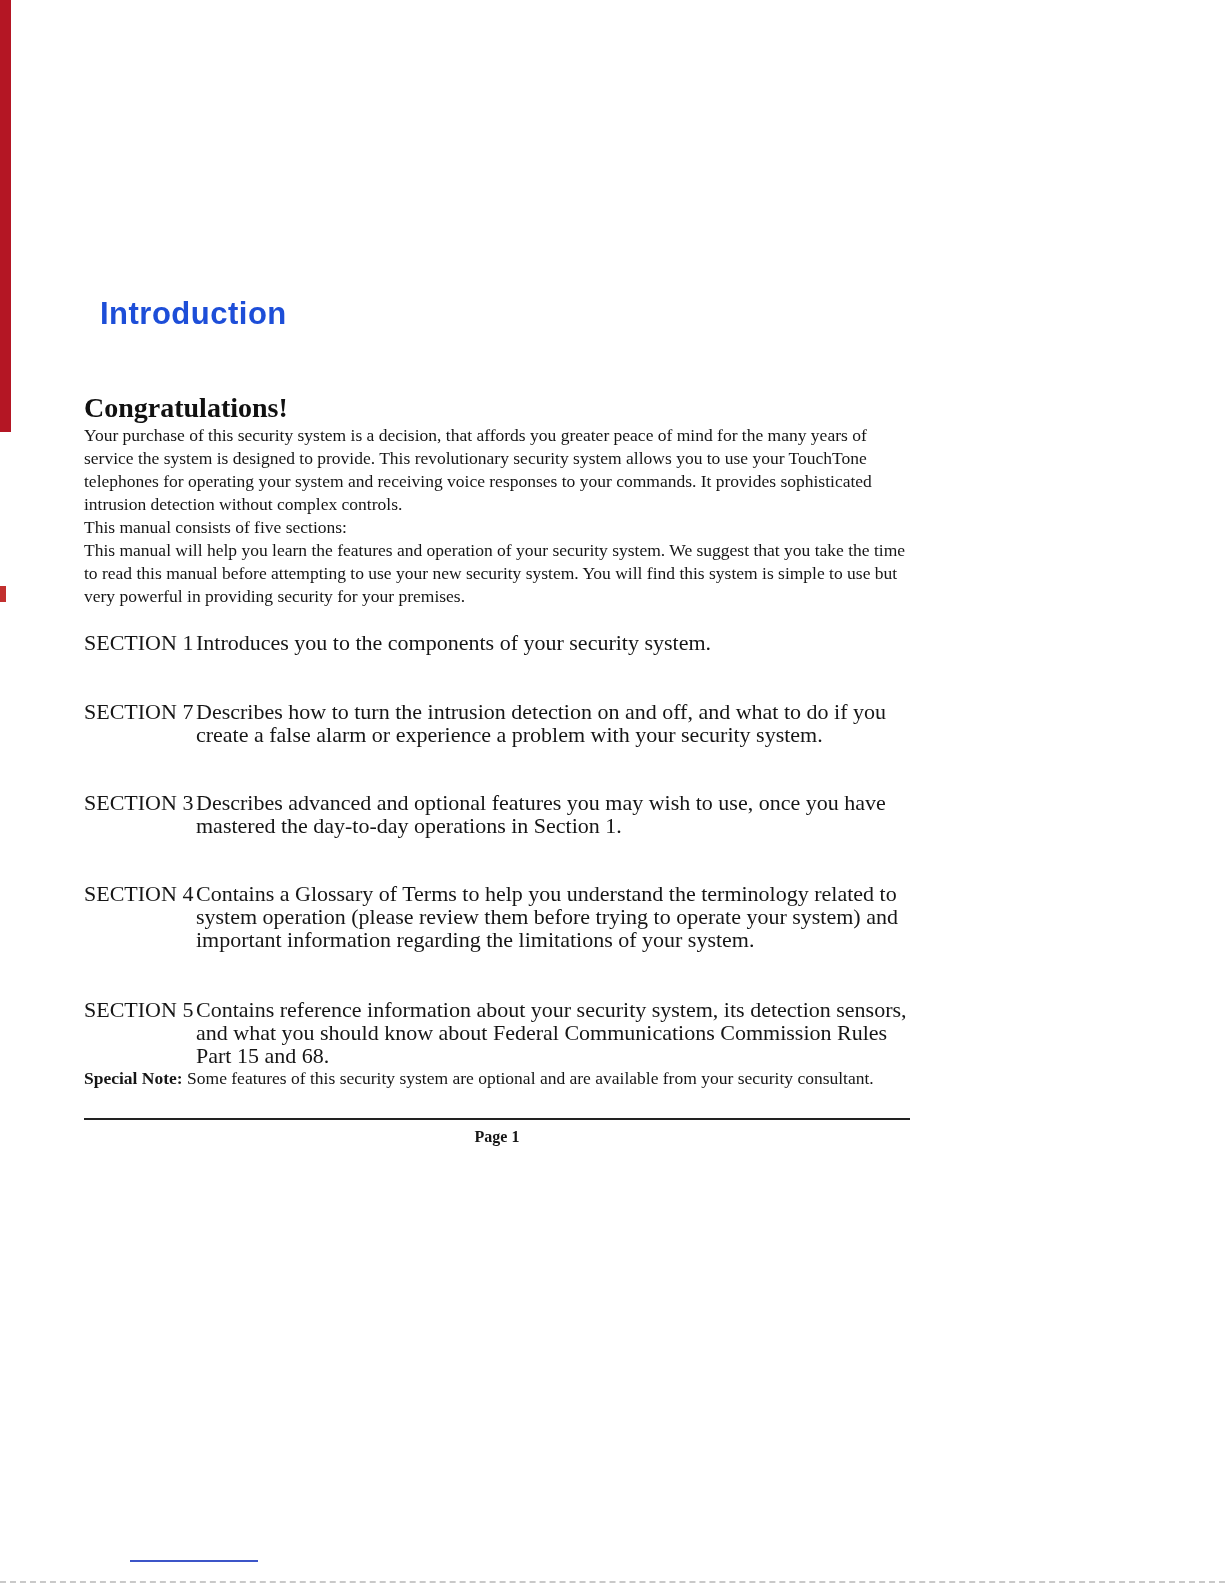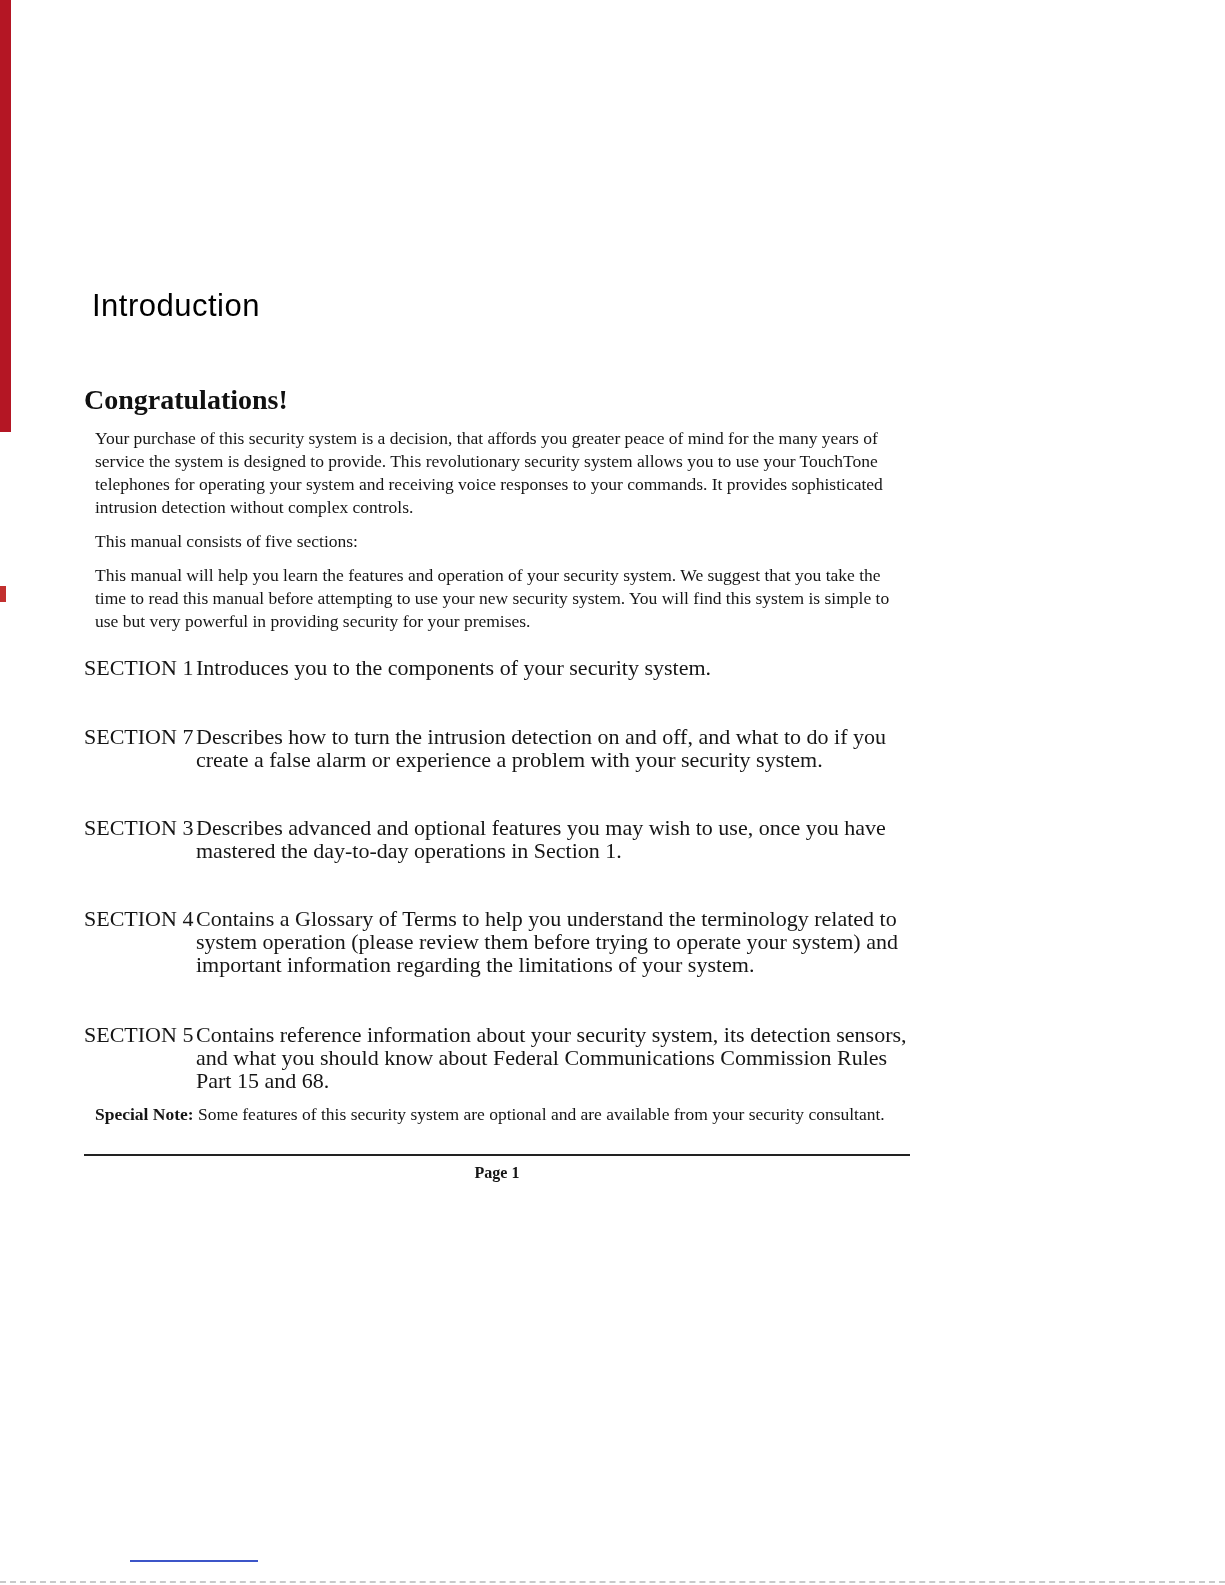--- a/index.html
+++ b/index.html
@@ -48,35 +48,35 @@
     bottom: 2px;
     border-bottom: 2px dashed #c9c9c9;
   }
   .content {
     position: absolute;
     left: 84px;
     top: 280px;
     width: 826px;
   }
   h1.doc-title {
-    margin: 8px;
+    margin: 16px;
     font-family: "Liberation Sans", sans-serif;
-    font-weight: normal;
+    font-weight: bold;
     font-size: 31px;
     letter-spacing: 0.5px;
-    color: #000000;
+    color: #1d4ed8;
   }
   h2.doc-subtitle {
     margin: 60px 0 0 0;
     font-size: 28px;
     font-weight: bold;
     color: #111;
   }
   p.body-text {
-    margin: 11px;
+    margin: 0;
     font-size: 17.5px;
     line-height: 23px;
     text-align: left;
   }
   .para1 { margin-top: 34px; }
   .para2 { margin-top: 22px; }
   .sections-intro { margin-top: 45px; }
   .section-row {
     display: flex;
     font-size: 22px;

